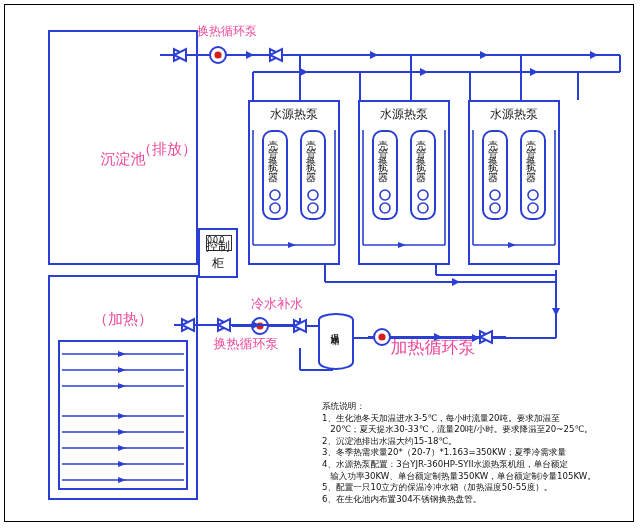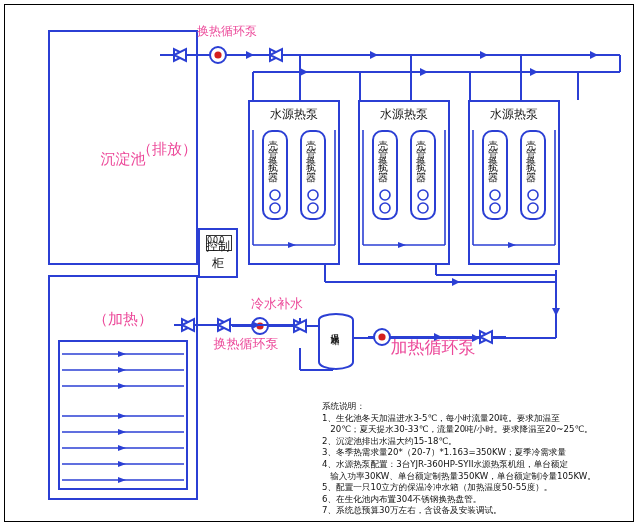--- a/index.html
+++ b/index.html
@@ -289,15 +289,14 @@
   <div class="notes">
     <div class="nline">系统说明：</div>
     <div class="nline">1、生化池冬天加温进水3-5℃，每小时流量20吨。要求加温至</div>
     <div class="nline">   20℃；夏天提水30-33℃，流量20吨/小时。要求降温至20~25℃。</div>
     <div class="nline">2、沉淀池排出水温大约15-18℃。</div>
     <div class="nline">3、冬季热需求量20*（20-7）*1.163=350KW；夏季冷需求量</div>
     <div class="nline">4、水源热泵配置：3台YJR-360HP-SYII水源热泵机组，单台额定</div>
     <div class="nline">   输入功率30KW、单台额定制热量350KW，单台额定制冷量105KW。</div>
     <div class="nline">5、配置一只10立方的保温冷冲水箱（加热温度50-55度）。</div>
     <div class="nline">6、在生化池内布置304不锈钢换热盘管。</div>
-    <div class="nline">7、系统总预算30万左右，含设备及安装调试。</div>
   </div>
 </div>
 
 </body></html>

